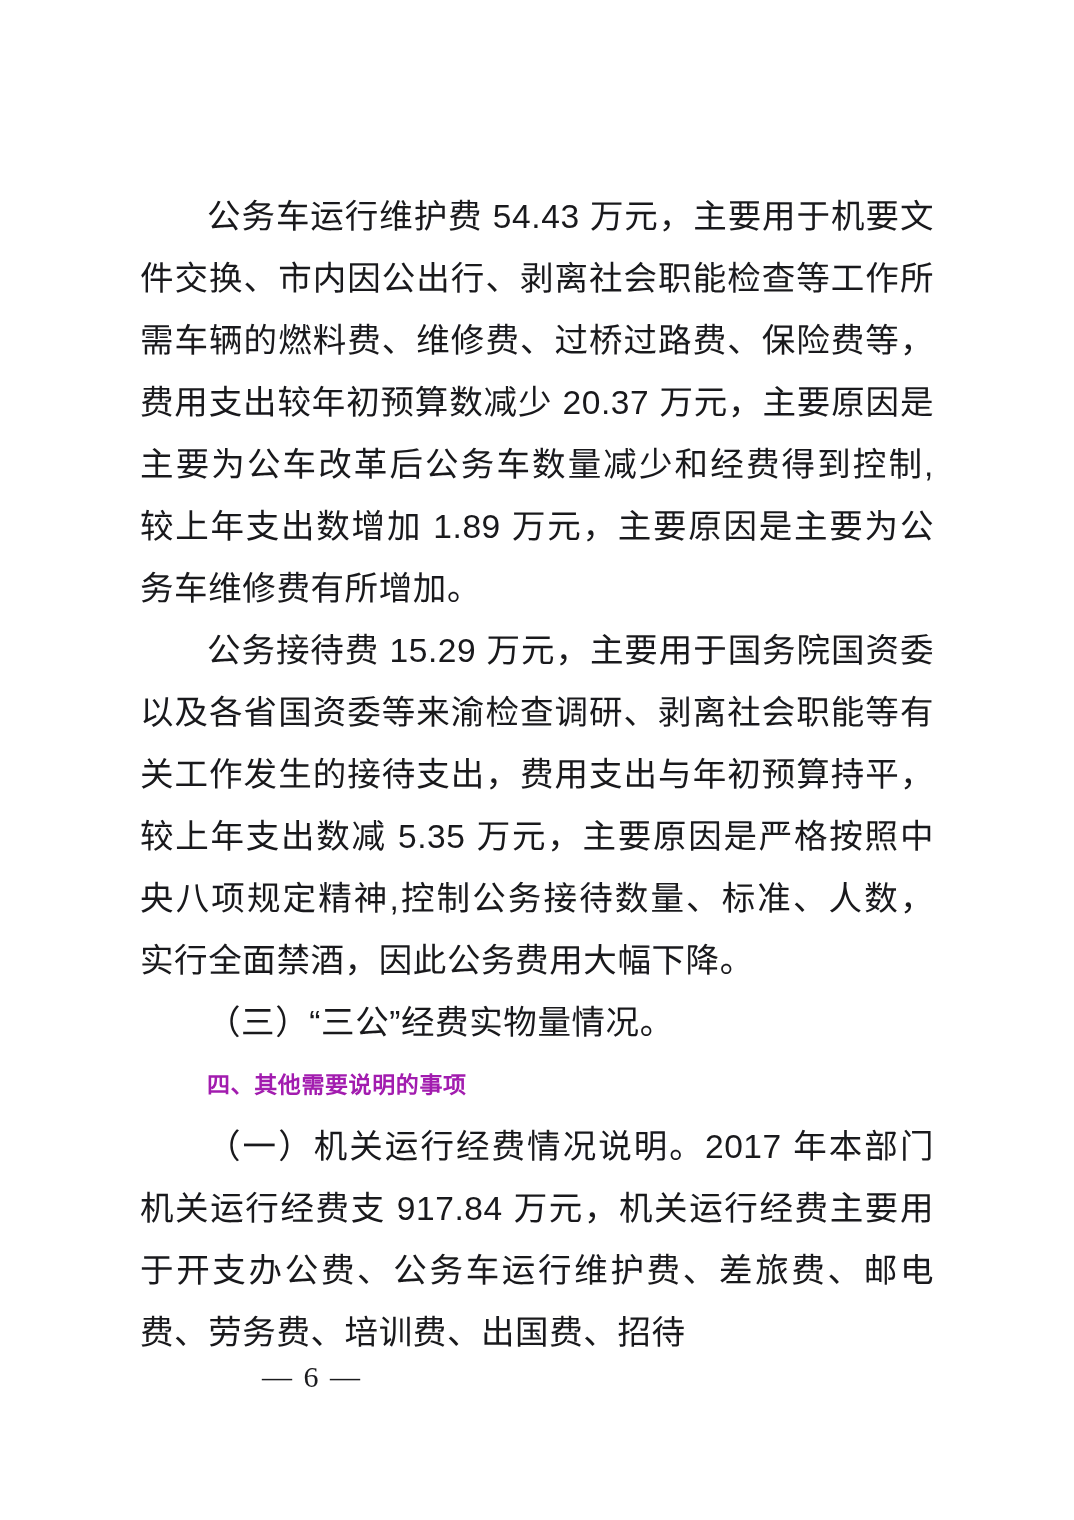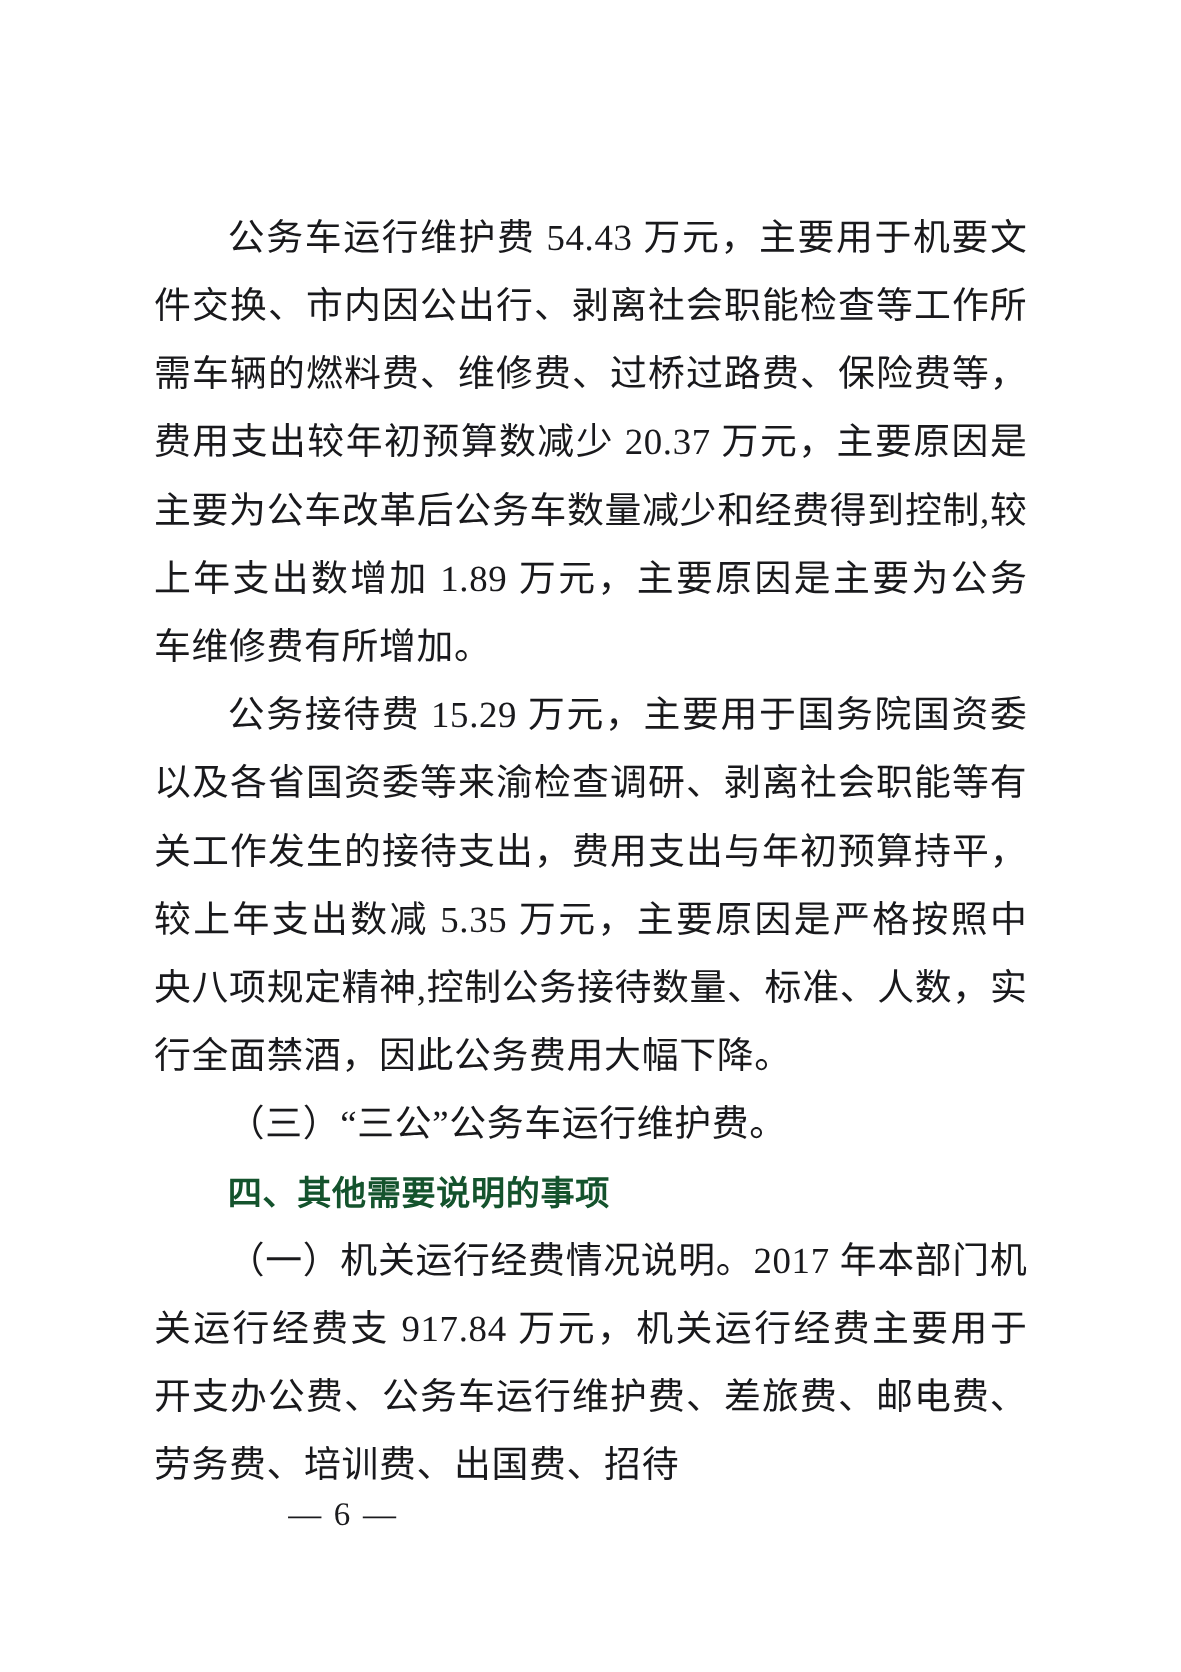--- a/index.html
+++ b/index.html
@@ -22,40 +22,40 @@
   
   .doc-body {
     position: absolute;
     left: 140px;
     top: 186px;
     width: 794px;
   }
 
   .para {
     margin: 0;
-    font-family: Liberation Serif, serif;
+    font-family: Liberation Sans, sans-serif;
     font-size: 33.5px;
     line-height: 62px;
     color: #19191c;
     text-align: justify;
     text-justify: inter-character;
     text-indent: 67px;      
     letter-spacing: 0.6px;
     word-break: break-all;
     -webkit-font-smoothing: antialiased;
   }
 
   
   .heading {
     margin: 0;
     font-family: "Liberation Sans", "DejaVu Sans", sans-serif;
-    font-size: 31px;
+    font-size: 23px;
     line-height: 62px;
     font-weight: 700;
-    color: #14532d;
+    color: #a21caf;
     text-indent: 67px;
     letter-spacing: 0.6px;
   }
 
   
   .page-footer {
     position: absolute;
     left: 0;
     top: 1357px;
     width: 1074px;
@@ -78,21 +78,21 @@
 <body>
 
 <div class="page">
 
   <div class="doc-body">
 
     <p class="para">公务车运行维护费 54.43 万元，主要用于机要文件交换、市内因公出行、剥离社会职能检查等工作所需车辆的燃料费、维修费、过桥过路费、保险费等，费用支出较年初预算数减少 20.37 万元，主要原因是主要为公车改革后公务车数量减少和经费得到控制,较上年支出数增加 1.89 万元，主要原因是主要为公务车维修费有所增加。</p>
 
     <p class="para">公务接待费 15.29 万元，主要用于国务院国资委以及各省国资委等来渝检查调研、剥离社会职能等有关工作发生的接待支出，费用支出与年初预算持平，较上年支出数减 5.35 万元，主要原因是严格按照中央八项规定精神,控制公务接待数量、标准、人数，实行全面禁酒，因此公务费用大幅下降。</p>
 
-    <p class="para">（三）“三公”公务车运行维护费。</p>
+    <p class="para">（三）“三公”经费实物量情况。</p>
 
 
     <p class="heading">四、其他需要说明的事项</p>
 
     <p class="para">（一）机关运行经费情况说明。2017 年本部门机关运行经费支 917.84 万元，机关运行经费主要用于开支办公费、公务车运行维护费、差旅费、邮电费、劳务费、培训费、出国费、招待</p>
 
   </div>
 
   <div class="page-footer">
     <span class="page-number">— 6 —</span>

